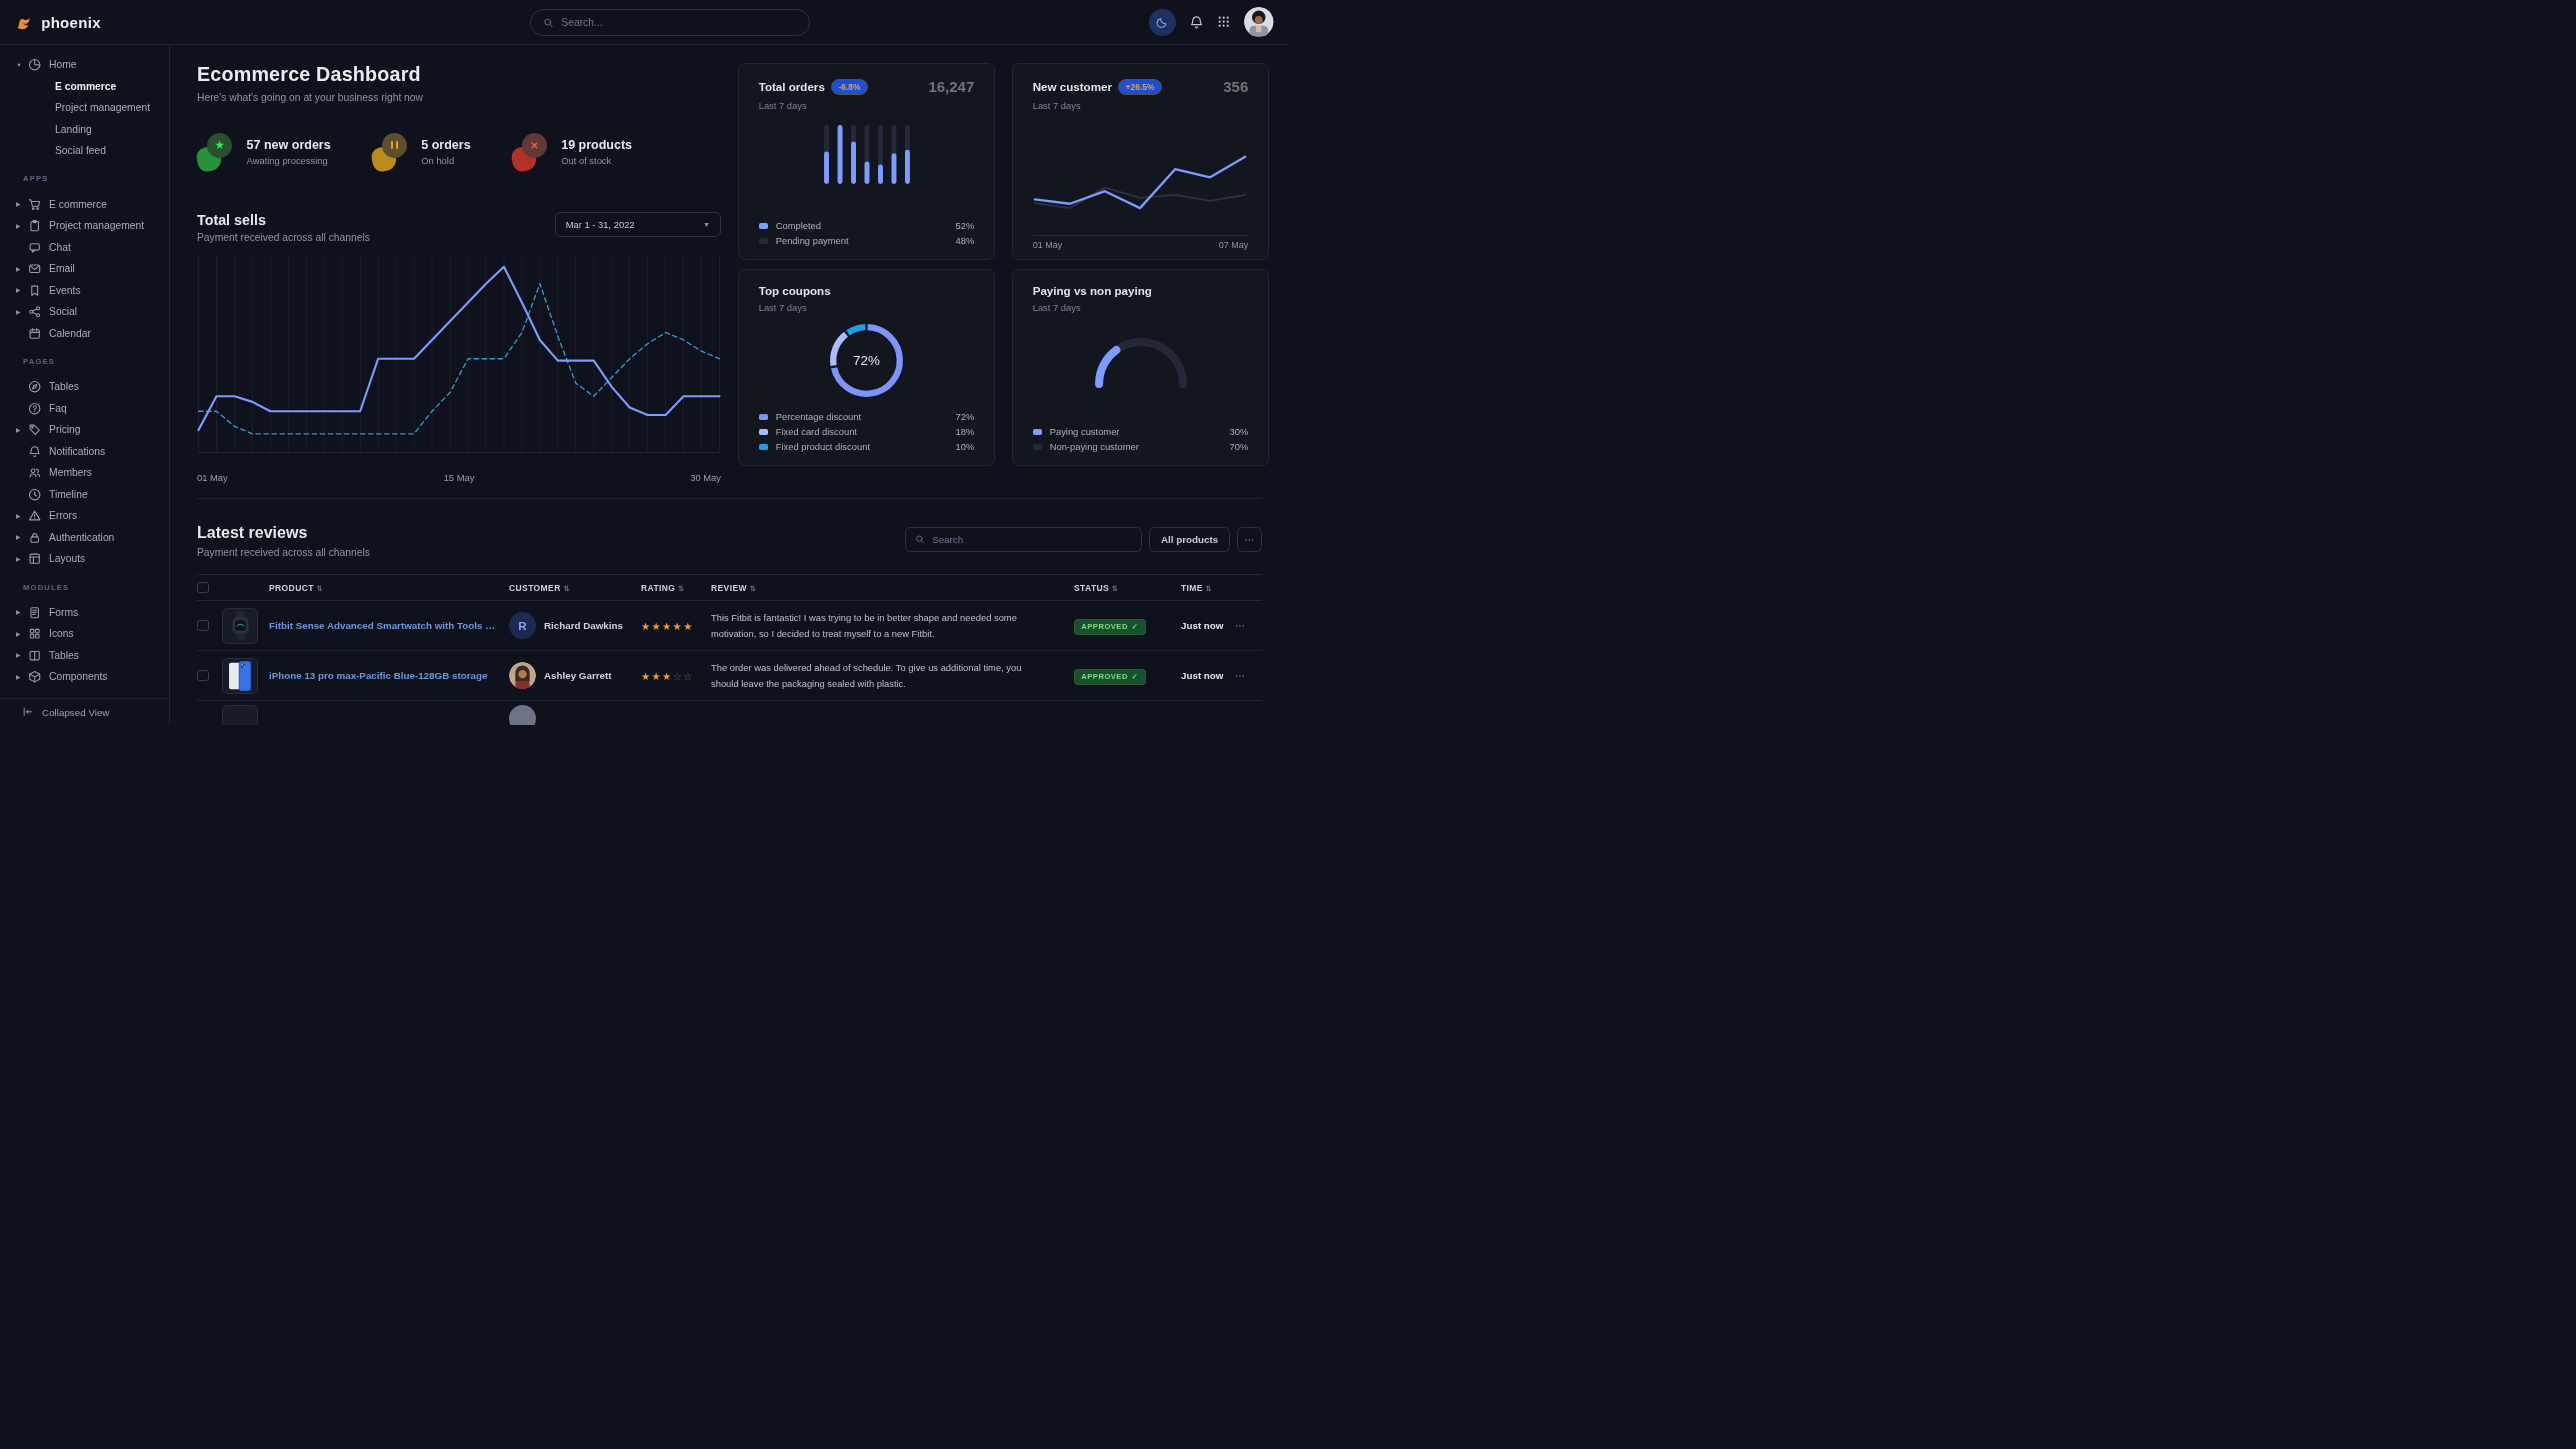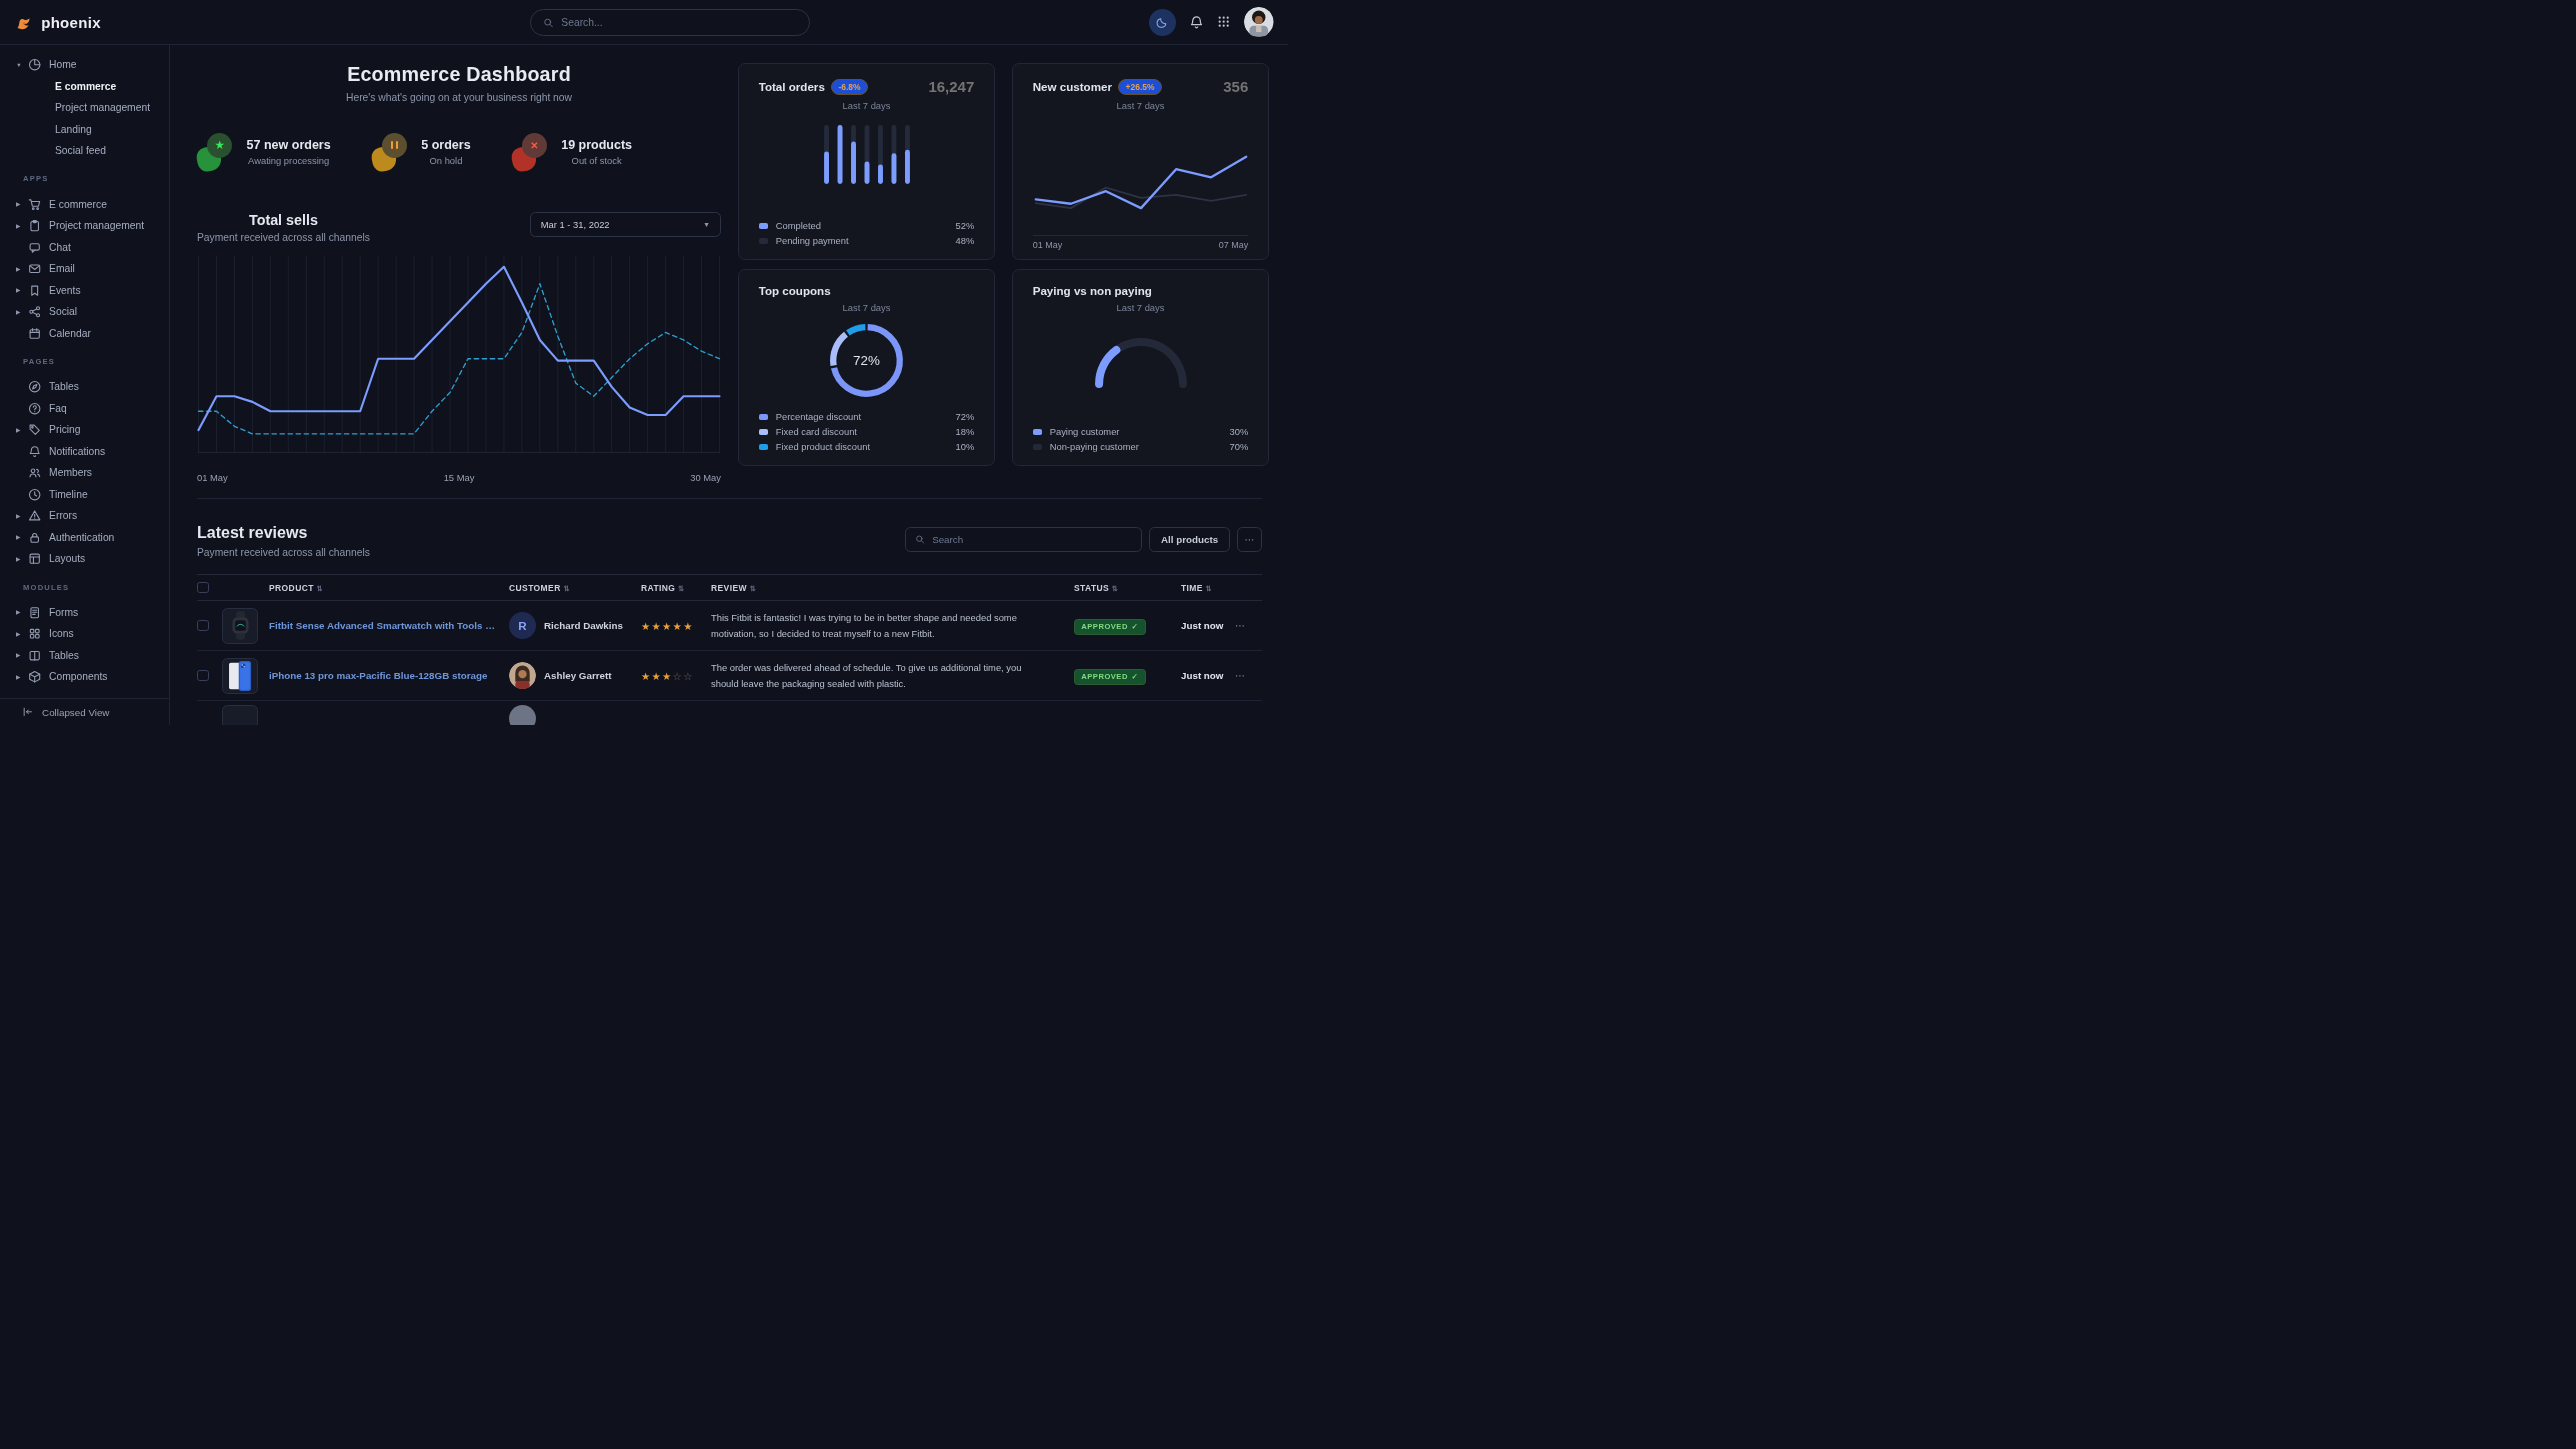--- a/index.html
+++ b/index.html
@@ -43,21 +43,21 @@
            font-size:10.3px; color:#a6aec2; cursor:pointer; }
   .s-sub.active { color:#f0f2f6; font-weight:700; }
   .s-sec { margin-top:10.7px; height:13.4px; display:flex; align-items:center; padding-left:23px;
            font-size:7.6px; letter-spacing:1.2px; color:#5f6880; font-weight:700; }
   .s-group { margin-top:8px; }
   .s-footer { height:27px; border-top:0.9px solid #1f2534; display:flex; align-items:center;
               padding-left:21.5px; gap:9px; color:#9aa2b5; font-size:9.8px; cursor:pointer; }
 
   
   .main { flex:1; padding:0 26px 0 27px; min-width:0; }
-  .hero { display:flex; gap:17px; padding-top:18px; padding-bottom:14.3px; border-bottom:0.9px solid #1f2534;text-align:center; }
+  .hero { display:flex; gap:17px; padding-top:18px; padding-bottom:14.3px; border-bottom:0.9px solid #1f2534; }
   .left-col { width:524px; flex:none; }
   h1 { font-size:19.7px; font-weight:800; color:#e8ebf2; letter-spacing:0.2px; }
   .subtitle { font-size:10.3px; color:#8d96ab; margin-top:6.3px; }
 
   .stats { display:flex; gap:41px; margin-top:29.5px; }
   .stat { display:flex; align-items:center; gap:11.6px; }
   .stat-ico { position:relative; width:38px; height:38px; flex:none; }
   .blob { position:absolute; left:0; bottom:0; width:24px; height:24px;
           border-radius:45% 60% 55% 45%; transform:rotate(-12deg); }
   .stat-circle { position:absolute; top:0; right:2.7px; width:25px; height:25px; border-radius:50%;
@@ -68,21 +68,21 @@
   .stat-orange .stat-circle { background:#5c4f2f; }
   .pause-bars { display:flex; gap:2.2px; }
   .pause-bars i { width:2.2px; height:8px; background:#f39b33; border-radius:0.9px; }
   .stat-red .blob { background:#b23227; }
   .stat-red .stat-circle { background:#5f3a36; color:#ff5a47; font-size:9.8px; font-weight:700; }
   .stat-val { font-size:12.5px; font-weight:700; color:#e4e8ef; }
   .stat-desc { font-size:9.4px; color:#8d96ab; margin-top:2.7px; }
 
   .ts-head { display:flex; align-items:flex-start; margin-top:41px; }
   h2 { font-size:14.3px; font-weight:800; color:#e4e8ef; }
-  .date-select { margin-left:auto; width:191px; height:25px; border:0.9px solid #2b3347; border-radius:5.4px;
+  .date-select { margin-left:auto; width:166px; height:25px; border:0.9px solid #2b3347; border-radius:5.4px;
                  display:flex; align-items:center; padding:0 9.8px; font-size:9.4px; color:#c6cbd8;
                  cursor:pointer; }
   .date-select .chev { margin-left:auto; color:#8d96ab; font-size:7.2px; }
   .chart-wrap { margin-top:10.7px; }
   .x-labels { display:flex; justify-content:space-between; font-size:9.4px; color:#98a0b4; margin-top:5.4px; }
 
   .cards-col { width:257px; flex:none; display:flex; flex-direction:column; gap:9px; }
   .card { background:#13161f; border:0.9px solid #222839; border-radius:7.2px; height:197px;
           padding:14.3px 19.7px; position:relative; }
   .c-head { display:flex; align-items:center; }

